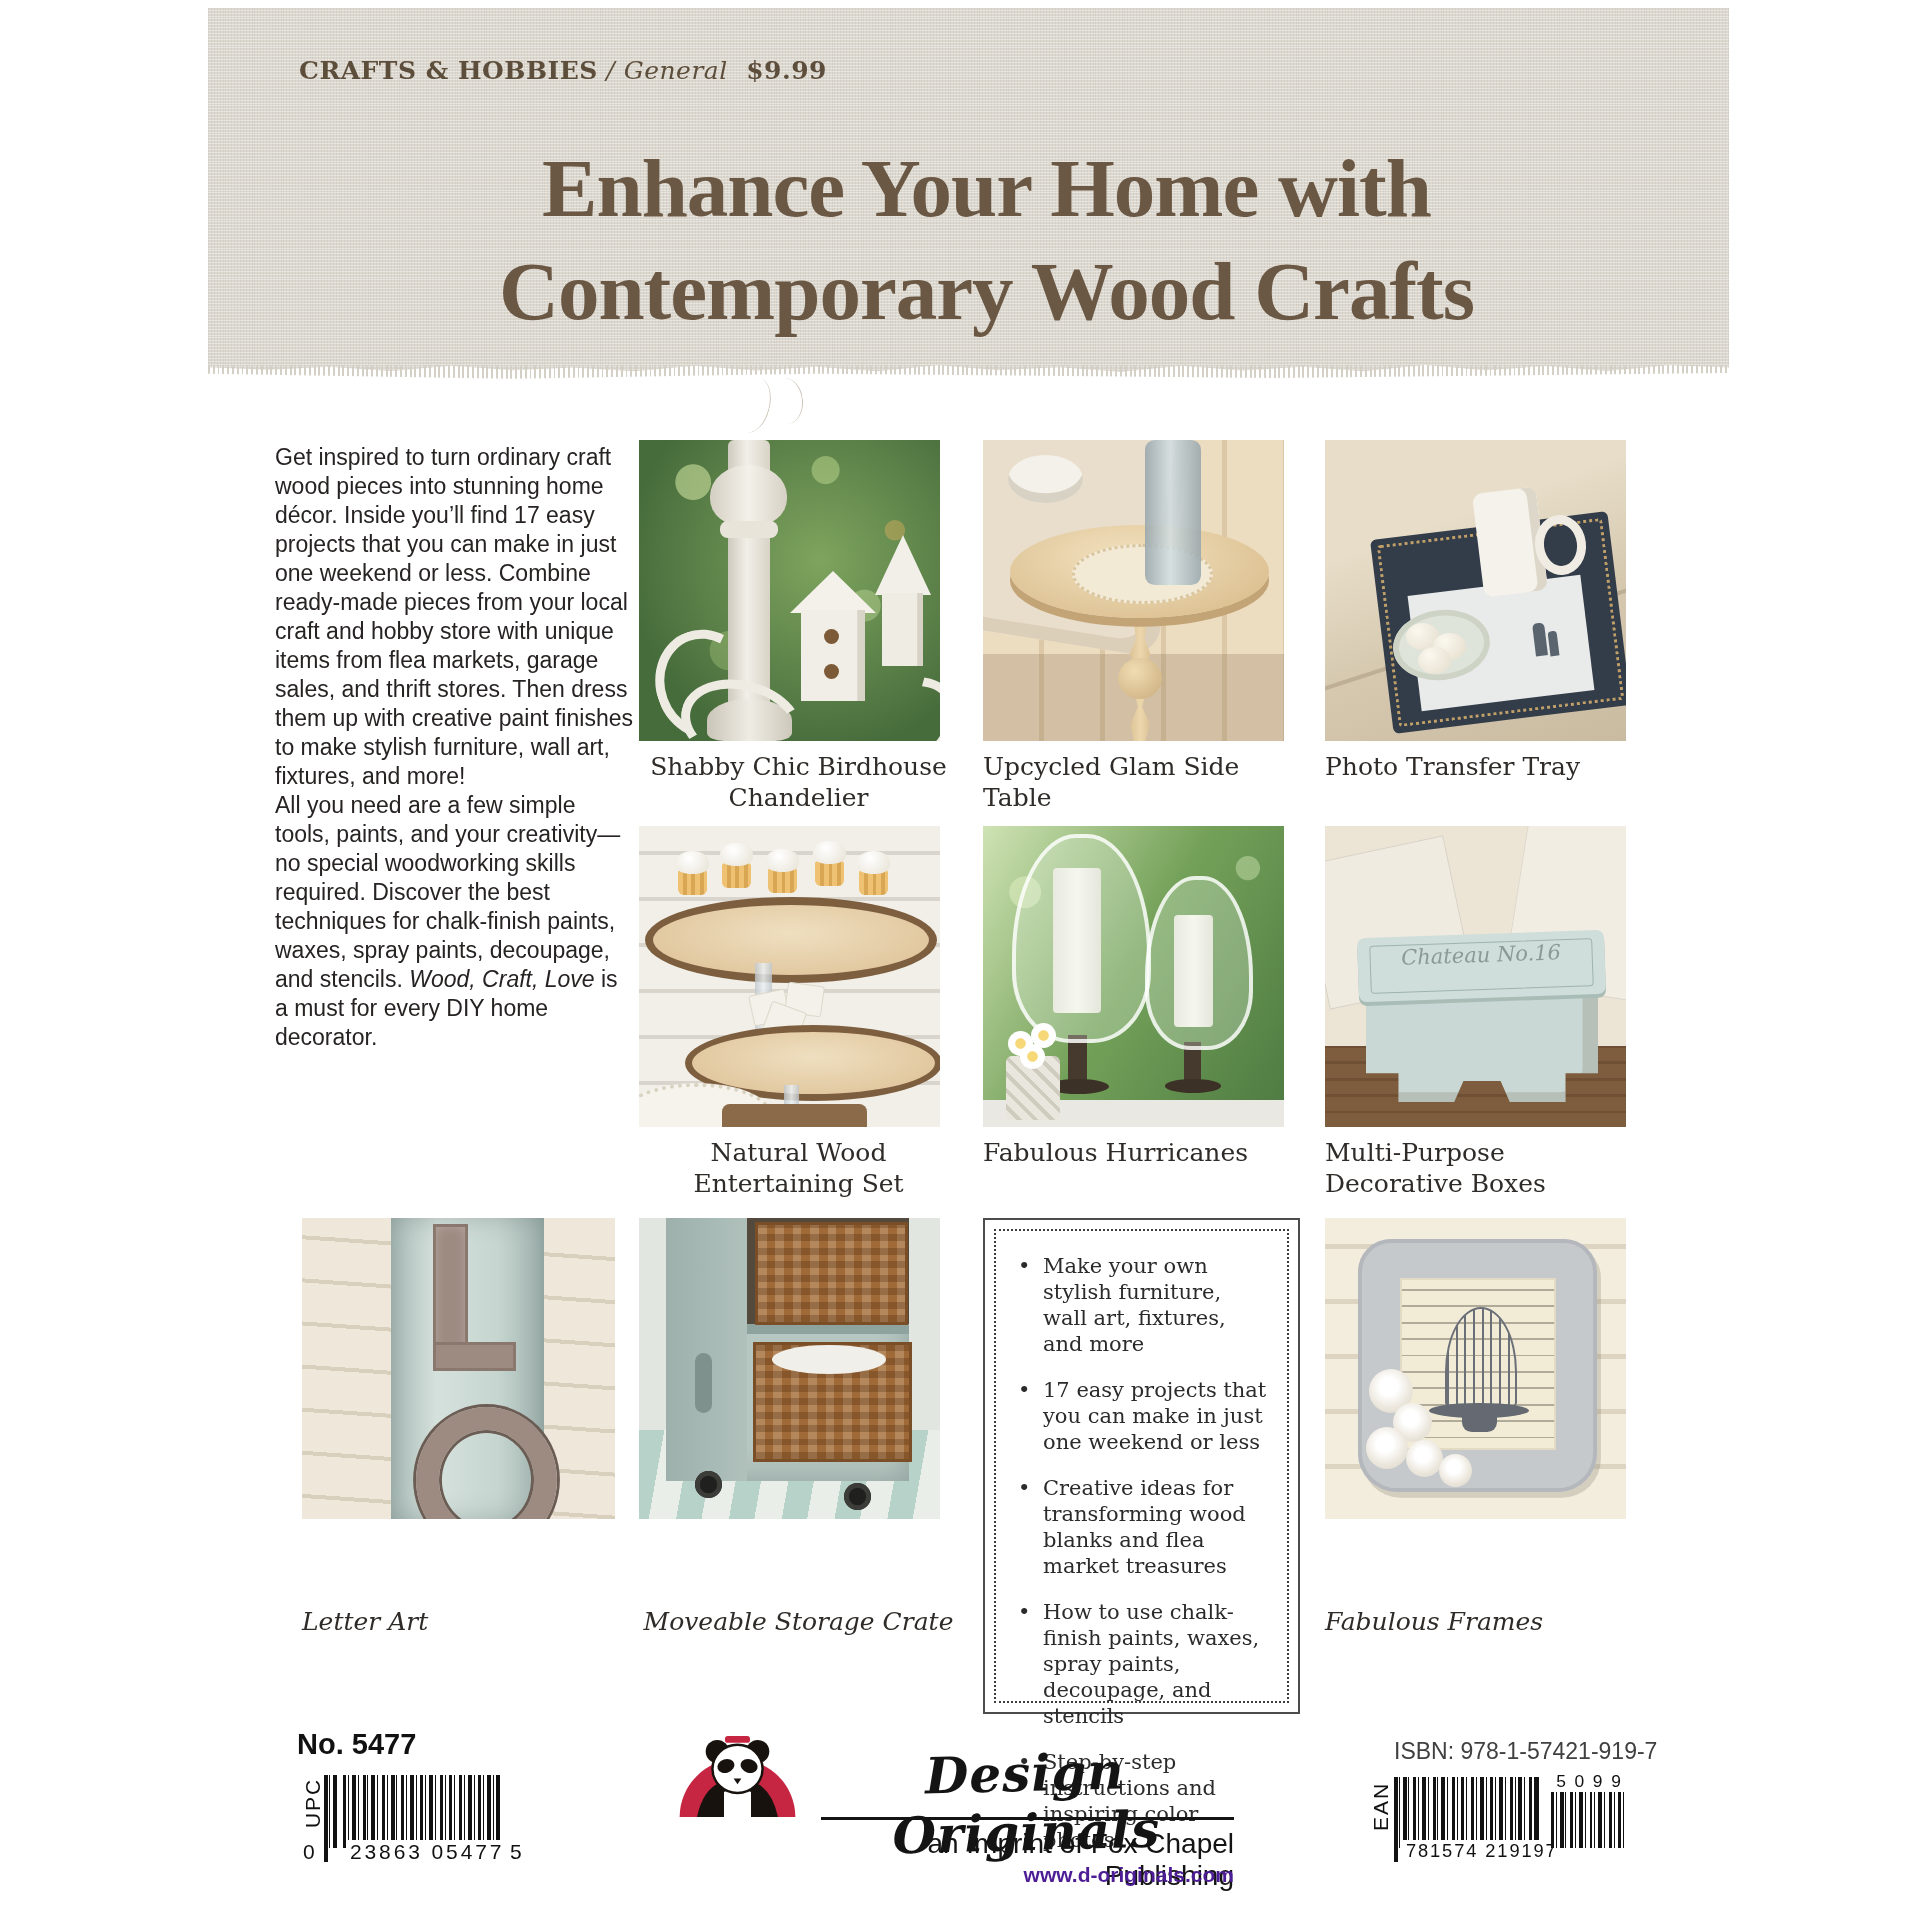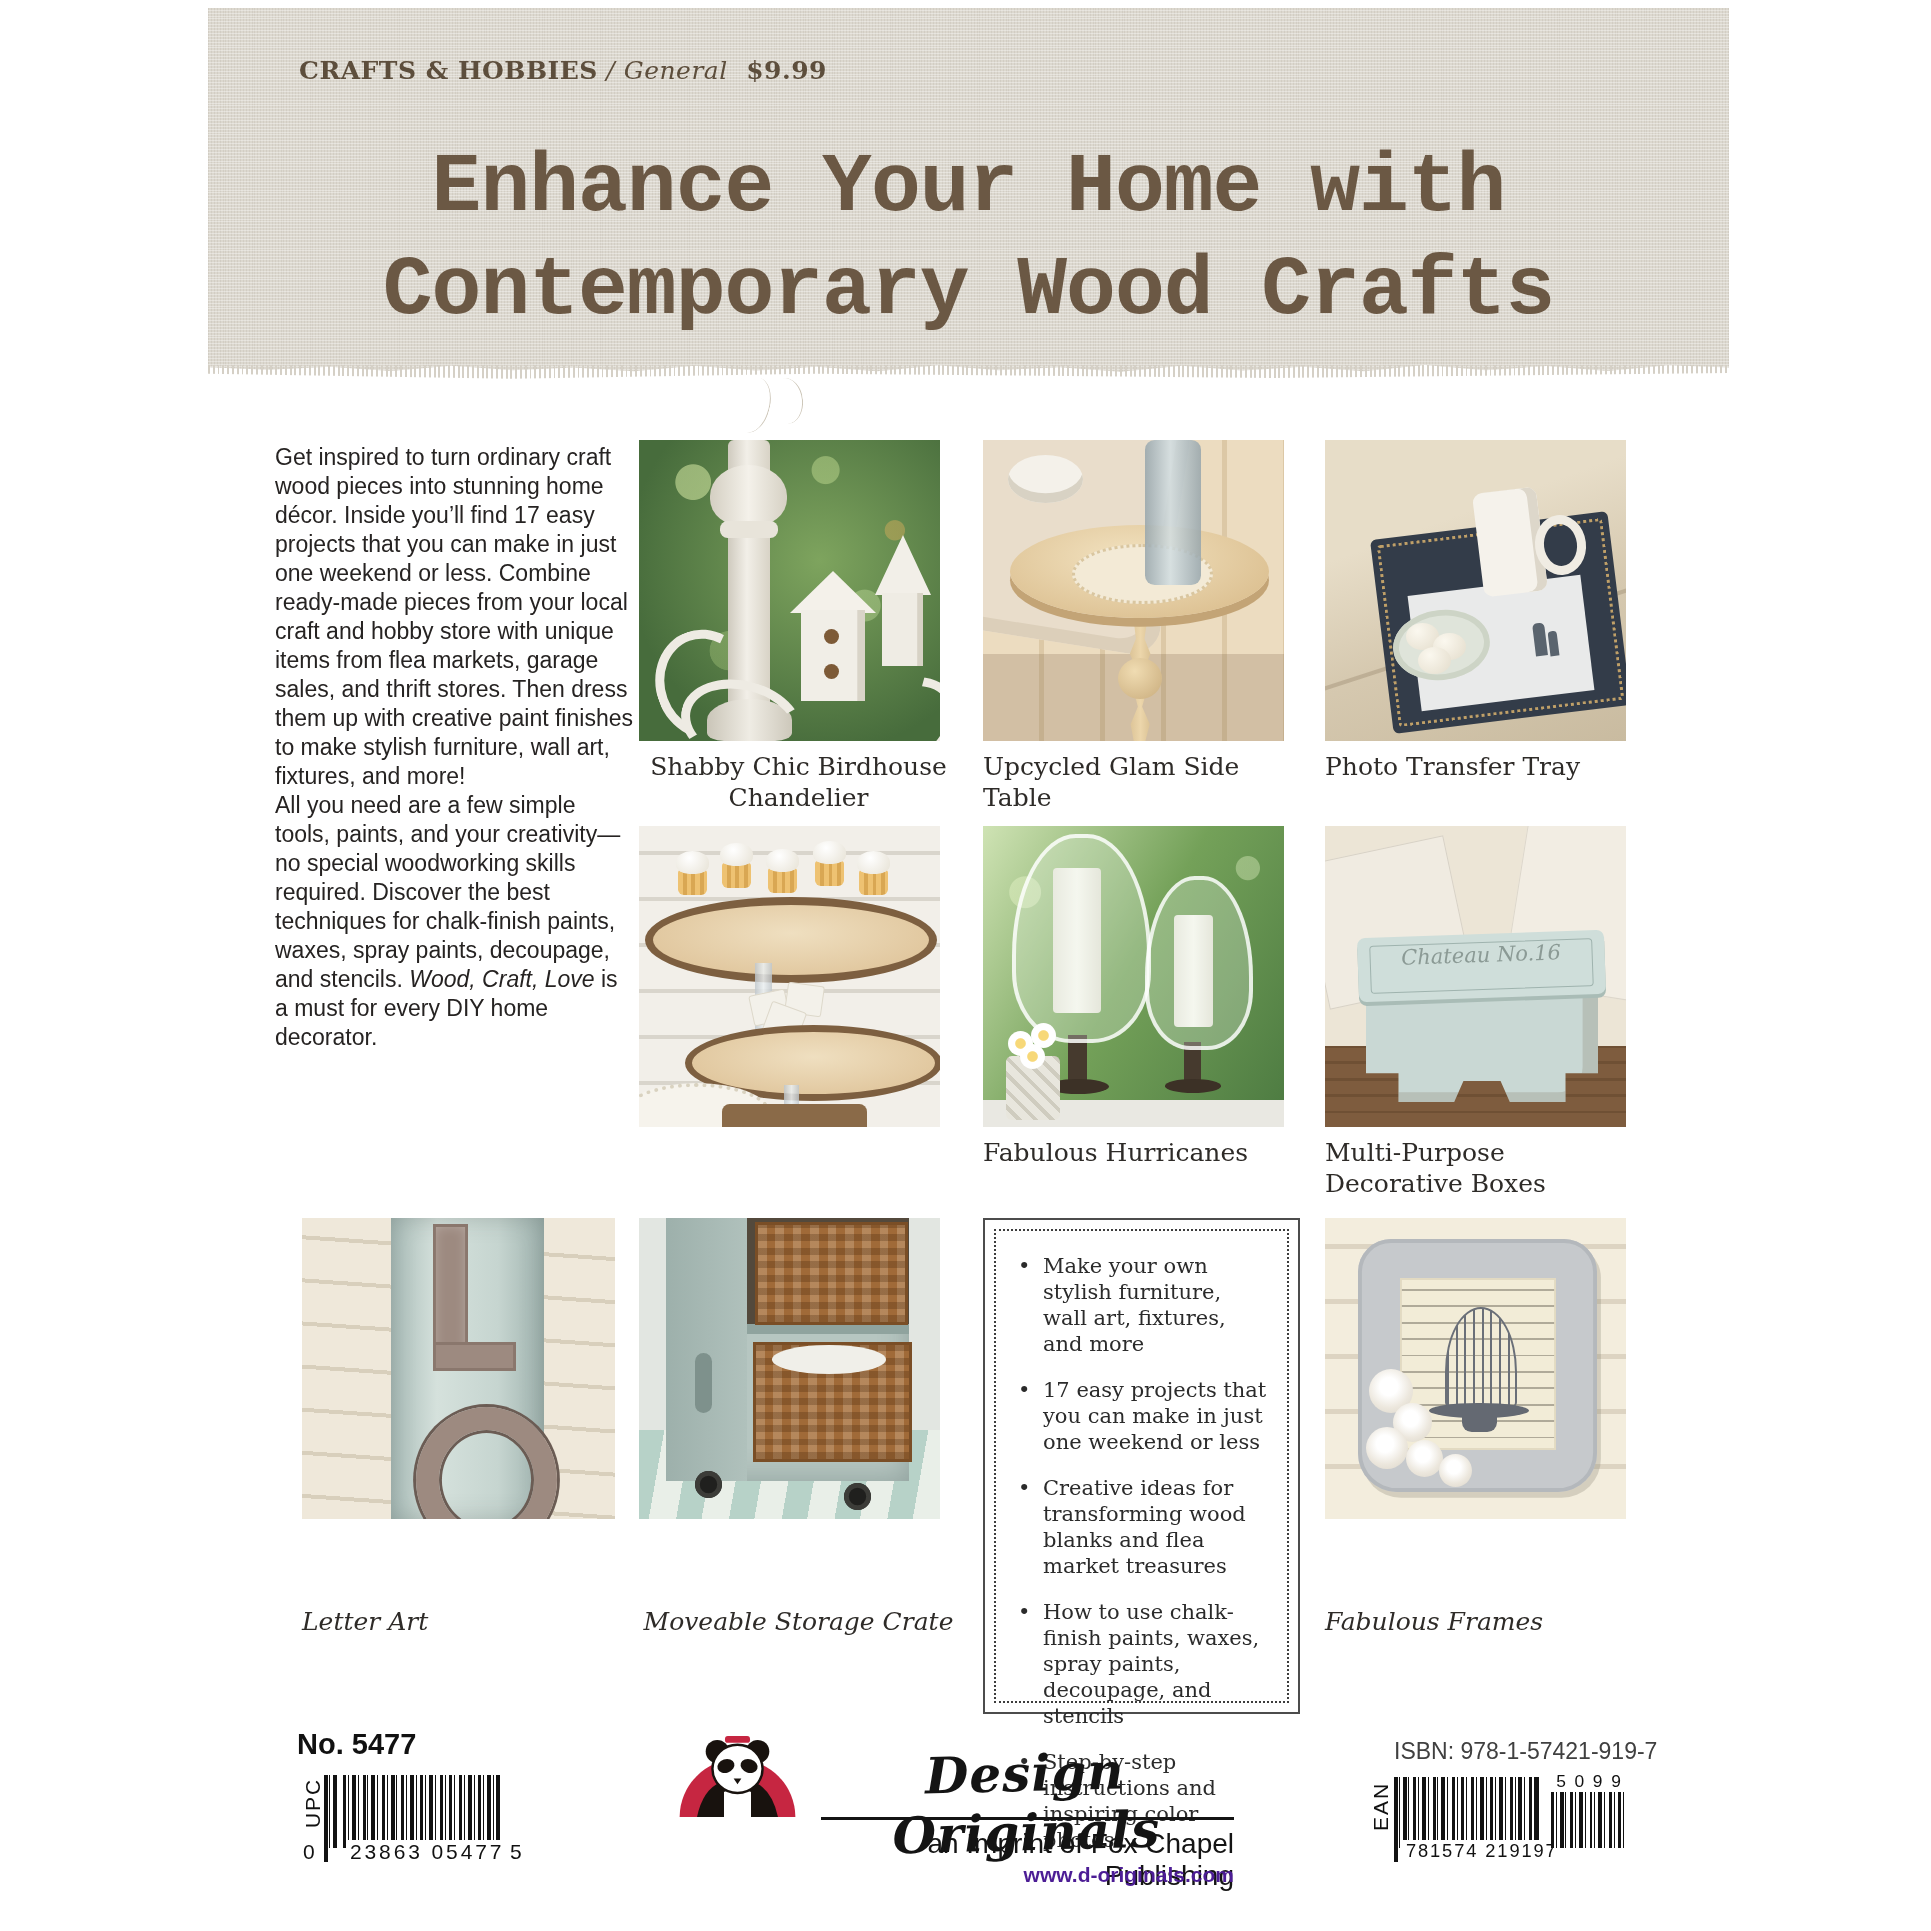--- a/index.html
+++ b/index.html
@@ -21,22 +21,22 @@
         clip-path:polygon(0 0,100% 0,100% 55%,70% 90%,40% 60%,20% 95%,0 60%);}
   .thread{position:absolute;width:33px;height:56px;border:0;border-right:1.9px solid #ccc5b7;
         border-radius:50%;transform:rotate(14deg);}
   #thread1{left:736px;top:377px;}
   #thread2{left:769px;top:378px;height:46px;transform:rotate(-6deg);}
 
   #category{position:absolute;left:299px;top:56px;font-family:"DejaVu Serif",serif;
         font-size:25px;letter-spacing:0.5px;color:#5d4e3c;font-weight:bold;}
   #category .reg{font-weight:normal;font-style:italic;}
   #title{position:absolute;left:208px;top:137px;width:1521px;text-align:center;
-        font-family:Liberation Mono, monospace;font-weight:bold;font-size:83px;line-height:103px;
-        color:#6b5844;letter-spacing:-1px;}
+        font-family:Liberation Serif, serif;font-weight:bold;font-size:83px;line-height:103px;
+        color:#6b5844;letter-spacing:-1px;padding-left:18px;}
 
   
   #intro{position:absolute;left:275px;top:443px;width:359px;
         font-size:23px;line-height:29px;color:#262322;}
   #intro .booktitle{font-style:italic;}
 
   
   .ph{position:absolute;width:301px;height:301px;overflow:hidden;background:#e8e6e0;}
   .cap{position:absolute;width:319px;font-family:"DejaVu Serif",serif;font-size:25px;
         line-height:31px;color:#2e2b28;}
@@ -387,20 +387,21 @@
   <div class="ph r2 c3" id="ph-box">
     <div class="abs wb1"></div>
     <div class="abs wb2"></div>
     <div class="abs wood"></div>
     <div class="abs bbody"></div>
     <div class="abs lid">
       <span class="lidtext">Chateau No.16</span>
     </div>
   </div>
 
+  <div class="cap cr2 c1">Natural Wood Entertaining Set</div>
   <div class="cap cr2 c2">Fabulous Hurricanes</div>
   <div class="cap cr2 c3">Multi-Purpose Decorative Boxes</div>
 
   <div class="ph r3" id="ph-letter" style="left:302px;width:313px;">
     <div class="abs plank"></div>
     <div class="abs lbar"></div>
     <div class="abs lfoot"></div>
     <div class="abs oring"></div>
   </div>
   <div class="ph r3 c1" id="ph-crate">

